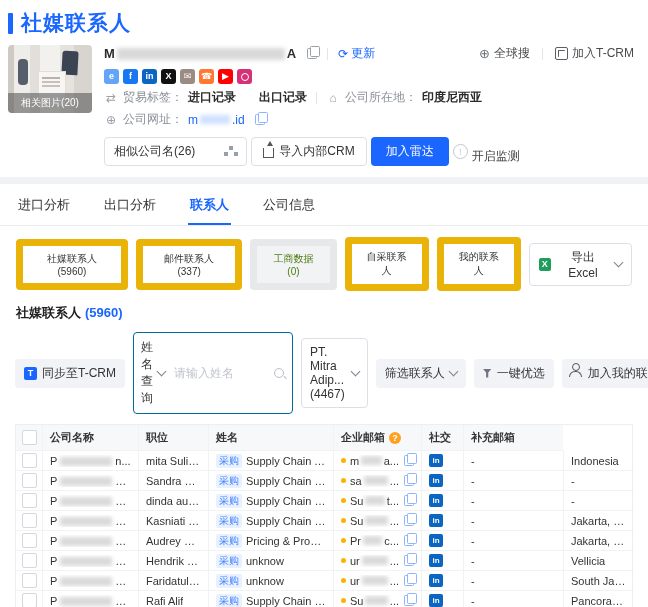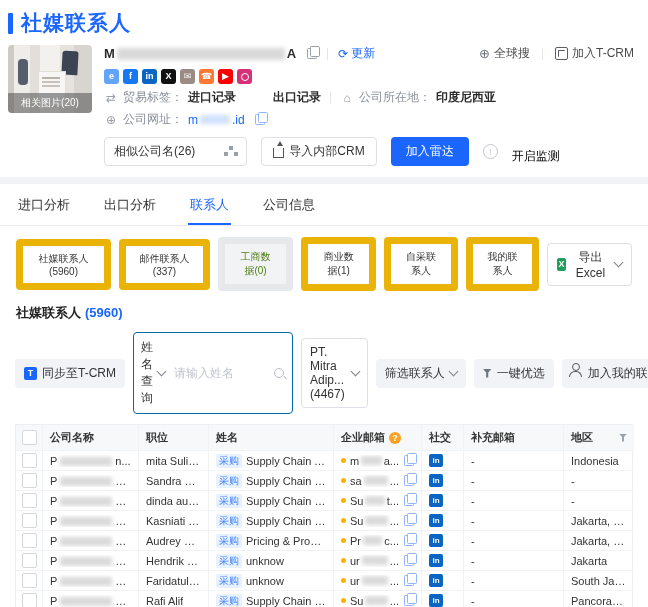--- a/index.html
+++ b/index.html
@@ -38,43 +38,43 @@
   .tcrm-ic::after{content:"";position:absolute;inset:2px;border:1.2px solid #5a5f66;border-radius:1px;border-right:none;border-bottom:none;}
   
   .socials{display:flex;gap:4px;margin:7px 0 5px;}
   .s-ic{width:15px;height:15px;border-radius:3px;color:#fff;font-size:9px;font-weight:bold;
     display:flex;align-items:center;justify-content:center;cursor:pointer;line-height:1;}
   .s-ic.ig::after{content:"";width:6px;height:6px;border:1.5px solid #fff;border-radius:50%;display:block;}
   
   .meta-row{display:flex;align-items:center;gap:5px;color:#8a8f99;margin:5px 0;font-size:12px;}
   .meta-ic{color:#9aa0a8;font-size:12px;width:14px;text-align:center;}
   .meta-strong{color:#2b2b2b;font-weight:bold;cursor:pointer;}
-  .meta-strong + .meta-strong{margin-left:32px;}
+  .meta-strong + .meta-strong{margin-left:18px;}
   .url-link{color:#1a66ff;display:flex;align-items:center;cursor:pointer;}
   .copy-ic{width:8px;height:9px;border:1.2px solid #8fb3ff;border-radius:1.5px;position:relative;display:inline-block;margin-left:5px;flex:none;}
   .copy-ic::before{content:"";position:absolute;top:-3px;left:2px;width:8px;height:9px;border:1.2px solid #8fb3ff;border-radius:1.5px;background:#fff;}
   .copy-dark{border-color:#9aa0a8;}
   .copy-dark::before{border-color:#9aa0a8;}
   
-  .btn-row{display:flex;align-items:center;gap:14px;margin-top:9px;}
+  .btn-row{display:flex;align-items:center;gap:4px;margin-top:9px;}
   .similar-box{border:1px solid #dcdfe6;border-radius:4px;padding:5px 9px;display:flex;align-items:center;gap:34px;color:#333;cursor:pointer;}
   .org-ic{width:4px;height:4px;background:#98a0aa;box-shadow:-5px 6px 0 #98a0aa,5px 6px 0 #98a0aa;margin:-5px 4px 3px 0;}
   .btn{border:1px solid #dcdfe6;background:#fff;border-radius:4px;padding:5px 11px;font-size:12px;color:#333;
     display:flex;align-items:center;gap:5px;cursor:pointer;font-family:inherit;}
   .imp-ic{width:9px;height:9px;border:1.2px solid #555;border-top:none;position:relative;margin-top:3px;}
   .imp-ic::after{content:"";position:absolute;left:2.5px;top:-7px;width:0;height:0;border-left:3px solid transparent;border-right:3px solid transparent;border-bottom:5px solid #555;}
   .btn-primary{background:#1a66ff;color:#fff;border:none;padding:6px 15px;border-radius:4px;font-size:12px;cursor:pointer;font-family:inherit;}
   .info-ic{width:13px;height:13px;border-radius:50%;border:1px solid #c3c7cd;color:#c3c7cd;font-size:9px;
     display:flex;align-items:center;justify-content:center;cursor:pointer;}
-  .monitor{color:#000000;cursor:pointer;margin-top:10px;}
+  .monitor{color:#404040;cursor:pointer;margin-top:10px;}
   .section-sep{height:7px;background:#f0f2f5;margin-top:11px;}
   
   .tabs{display:flex;gap:30px;padding:0 16px;border-bottom:1px solid #e9ebee;}
   .tab{padding:12px 2px 9px;font-size:13px;color:#333;cursor:pointer;border-bottom:2px solid transparent;}
-  .tab.active{color:#1a66ff;font-weight:normal;border-bottom-color:#1a66ff;}
+  .tab.active{color:#1a66ff;font-weight:bold;border-bottom-color:#1a66ff;}
   
   .filters{display:flex;gap:8px;padding:11px 16px 4px;align-items:center;}
   .chip{border:7px solid #eab308;border-radius:4px;padding:6px 11px;font-size:10px;color:#333;background:#fff;cursor:pointer;font-family:inherit;}
   .chip.disabled{background:#f2f3f5;color:#4d7c0f;border-color:#e6e8ea;}
   .export-btn{margin-left:auto;border:1px solid #dcdfe6;border-radius:4px;background:#fff;padding:5px 9px;
     display:flex;align-items:center;gap:5px;font-size:12px;color:#333;cursor:pointer;font-family:inherit;}
   .xl-ic{width:13px;height:13px;background:#1f9d5b;border-radius:2px;color:#fff;font-size:9px;font-weight:bold;
     display:flex;align-items:center;justify-content:center;}
   .caret{width:6px;height:6px;border-right:1.4px solid #7d838c;border-bottom:1.4px solid #7d838c;
     transform:rotate(45deg);margin-top:-3px;flex:none;}
@@ -210,21 +210,20 @@
     <div class="tab">进口分析</div>
     <div class="tab">出口分析</div>
     <div class="tab active">联系人</div>
     <div class="tab">公司信息</div>
   </div>
 
 <div class="filters" id="filters">
   <button class="chip">社媒联系人(5960)</button>
     <button class="chip">邮件联系人(337)</button>
     <button class="chip disabled">工商数据(0)</button>
-    <button class="chip">商业数据(1)</button>
     <button class="chip">自采联系人</button>
     <button class="chip">我的联系人</button>
     <button class="export-btn" id="exportBtn">
     <span class="xl-ic">X</span>
     <span>导出 Excel</span>
     <span class="caret"></span>
   </button>
 </div>
 
 <div class="section-head">
@@ -269,24 +268,20 @@
     </div>
     <div class="t-cell">公司名称</div>
     <div class="t-cell">职位</div>
     <div class="t-cell">姓名</div>
     <div class="t-cell">
       <span>企业邮箱</span>
       <span class="qmark">?</span>
     </div>
     <div class="t-cell">社交</div>
     <div class="t-cell">补充邮箱</div>
-    <div class="t-cell">
-      <span>地区</span>
-      <span class="funnel small"></span>
-    </div>
   </div>
   <div id="tbody">
       <div class="t-row">
         <div class="t-cell">
           <span class="checkbox"></span>
         </div>
         <div class="t-cell">
           <span class="cell-trunc">P <span class="blur blur-co"></span> n...</span>
         </div>
         <div class="t-cell">
@@ -446,21 +441,21 @@
           <span class="cell-trunc em">ur<span class="blur blur-em"></span>...</span>
           <span class="copy-ic"></span>
         </div>
         <div class="t-cell">
           <span class="badge in">in</span>
         </div>
         <div class="t-cell">
           <span class="cell-trunc">-</span>
         </div>
         <div class="t-cell">
-          <span class="cell-trunc">Jakarta</span>
+          <span class="cell-trunc">Vellicia</span>
         </div>
       </div>
       <div class="t-row">
         <div class="t-cell">
           <span class="checkbox"></span>
         </div>
         <div class="t-cell">
           <span class="cell-trunc">P <span class="blur blur-co"></span> a ...</span>
         </div>
         <div class="t-cell">

